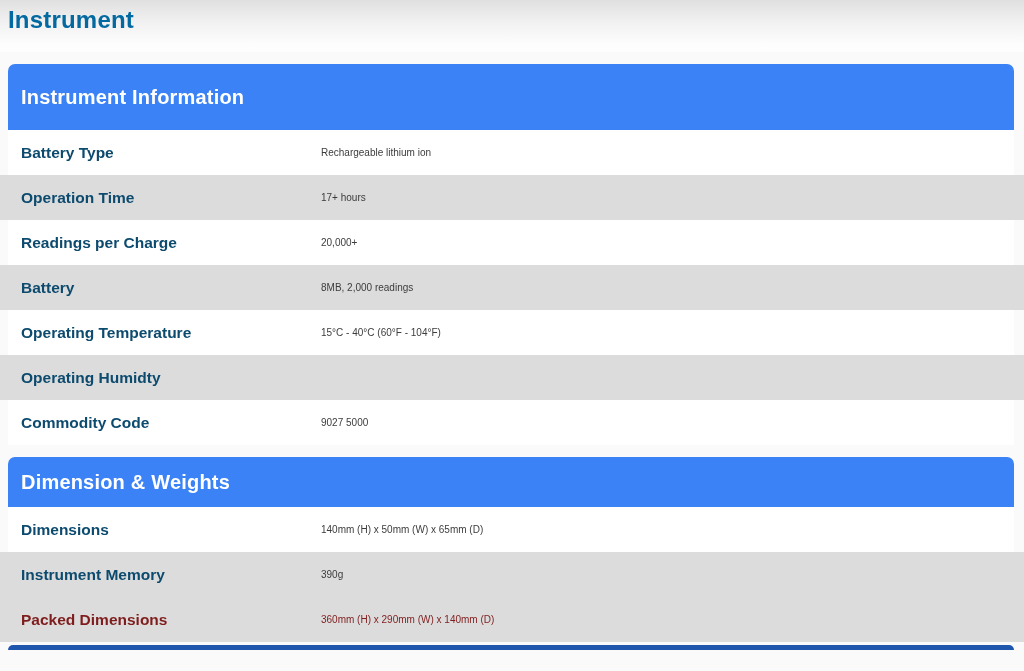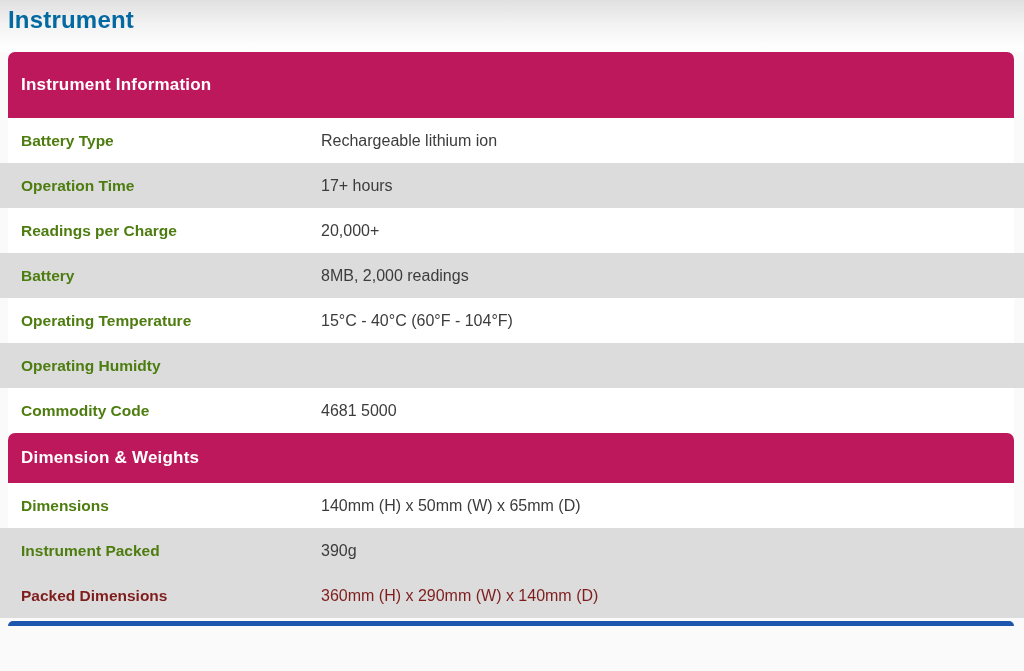--- a/index.html
+++ b/index.html
@@ -22,26 +22,26 @@
     font-size: 24px;
     font-weight: 700;
     color: #0369a1;
     letter-spacing: 0.2px;
   }
   .spec {
     position: absolute;
     top: 52px; left: 0; right: 0;
   }
   .section-header {
-    margin: 0 10px 0 8px;
+    margin: 12px 10px 0 8px;
     height: 50px;
-    background: #be185d;
+    background: #3b82f6;
     border-radius: 7px 7px 0 0;
     color: #ffffff;
-    font-size: 17px;
+    font-size: 20px;
     font-weight: 700;
     display: flex;
     align-items: center;
     padding-left: 13px;
     letter-spacing: 0.2px;
   }
   .section-header.tall { height: 66px; }
   .row {
     height: 45px;
     width: 100%;
@@ -53,24 +53,24 @@
     display: flex;
     align-items: center;
     padding-left: 13px;
   }
   .row.white .inner { background: #ffffff; }
   .label {
     width: 300px;
     flex: none;
     font-size: 15.5px;
     font-weight: 700;
-    color: #4d7c0f;
+    color: #0c4a6e;
   }
   .value {
-    font-size: 16px;
+    font-size: 10px;
     font-weight: 400;
     color: #3c3c3c;
   }
   .row.link-row .label,
   .row.link-row .value { color: #7f1d1d; }
   .bottom-strip {
     margin: 3px 10px 0 8px;
     height: 5px;
     background: #1f56ad;
     border-radius: 6px 6px 0 0;
@@ -119,37 +119,37 @@
     </div>
   </div>
   <div class="row gray">
     <div class="inner">
       <div class="label">Operating Humidty</div>
     </div>
   </div>
   <div class="row white">
     <div class="inner">
       <div class="label">Commodity Code</div>
-      <div class="value">4681 5000</div>
+      <div class="value">9027 5000</div>
     </div>
   </div>
 
   <div class="section-header">
     <span>Dimension &amp; Weights</span>
   </div>
 
   <div class="row white">
     <div class="inner">
       <div class="label">Dimensions</div>
       <div class="value">140mm (H) x 50mm (W) x 65mm (D)</div>
     </div>
   </div>
   <div class="row gray">
     <div class="inner">
-      <div class="label">Instrument Packed</div>
+      <div class="label">Instrument Memory</div>
       <div class="value">390g</div>
     </div>
   </div>
   <div class="row gray link-row">
     <div class="inner">
       <div class="label">Packed Dimensions</div>
       <div class="value">360mm (H) x 290mm (W) x 140mm (D)</div>
     </div>
   </div>
 

